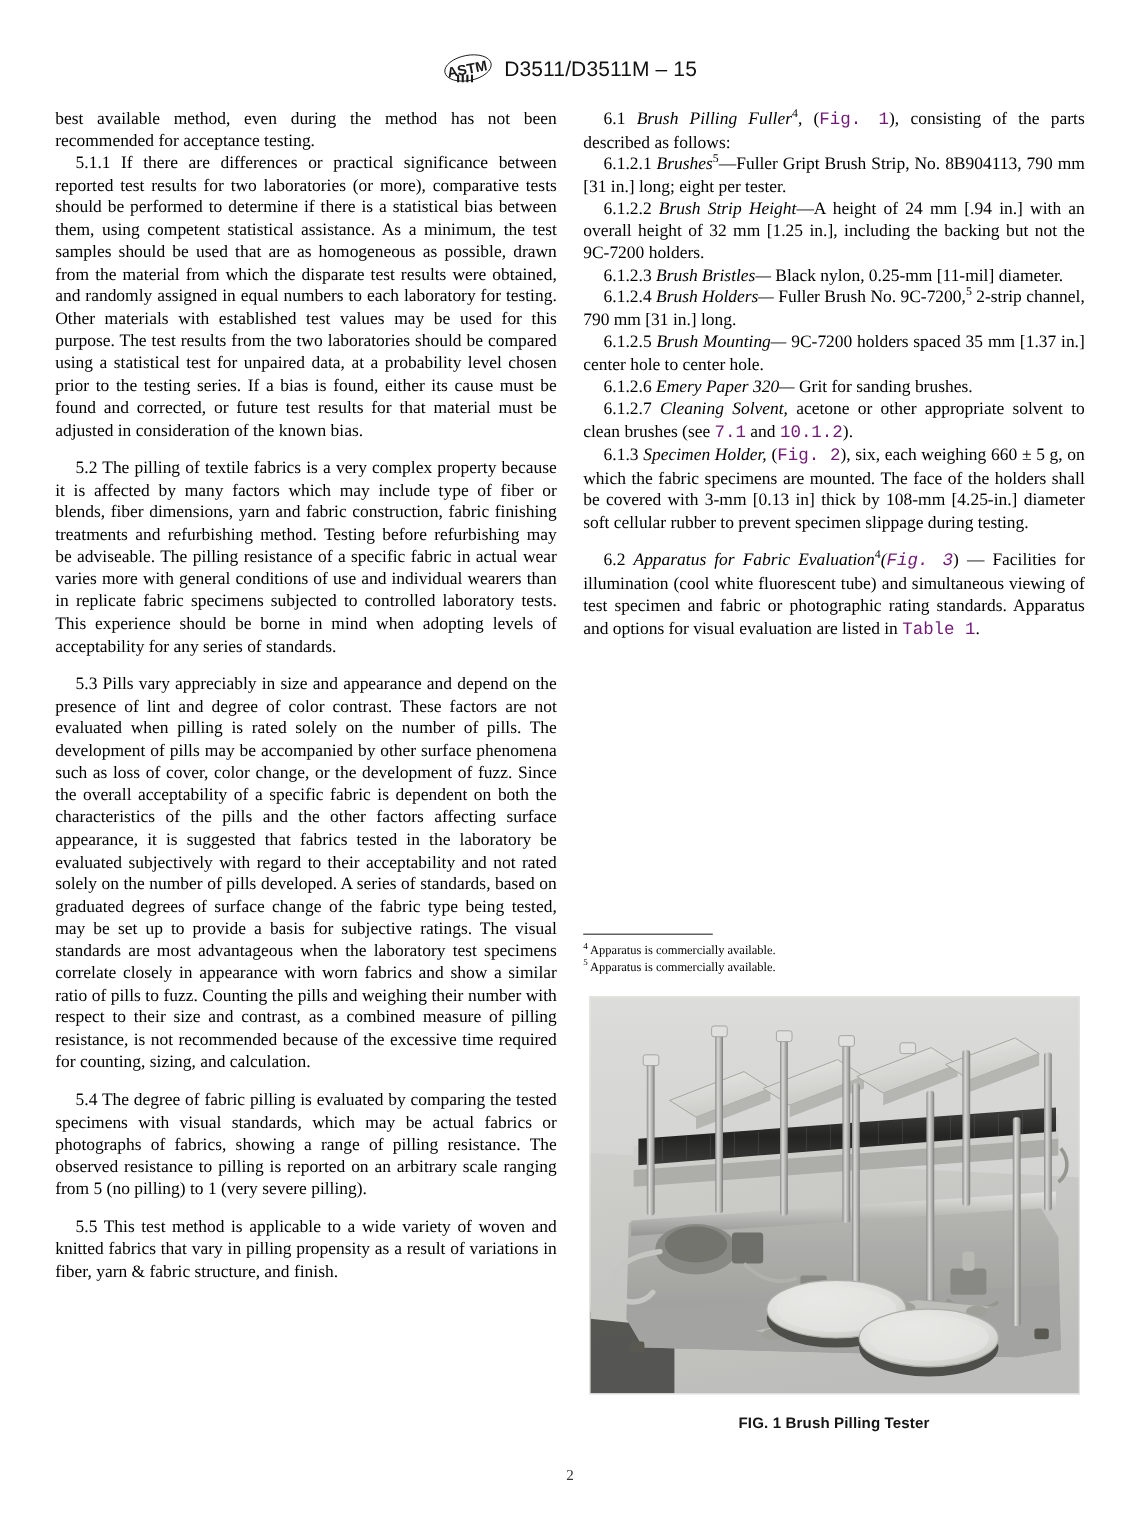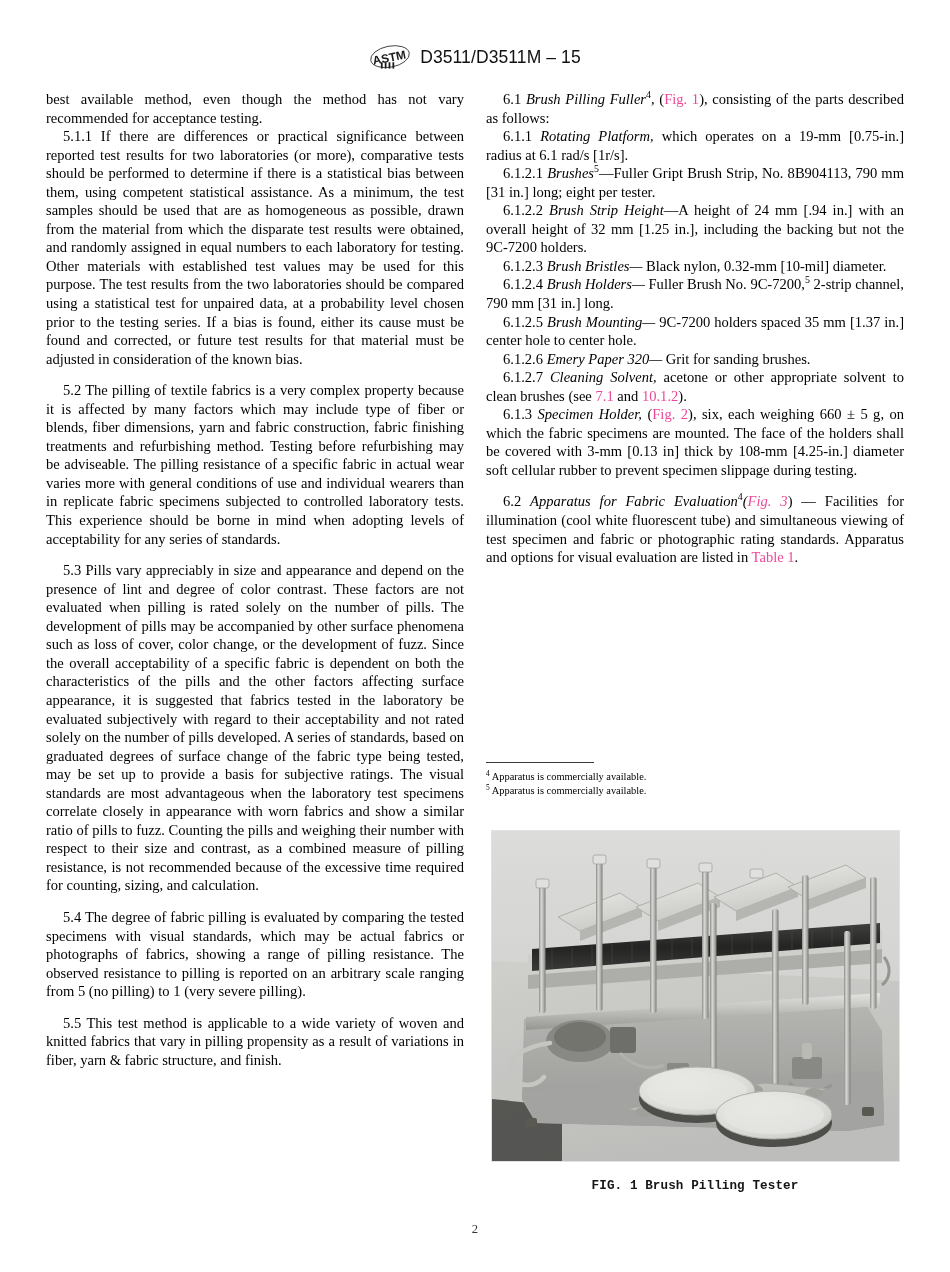--- a/index.html
+++ b/index.html
@@ -78,32 +78,32 @@
   h2.section-head {
     margin: 0 0 0 0;
     font-family: "Liberation Serif", "DejaVu Serif", serif;
     font-weight: bold;
     font-size: 14.9px;
     line-height: 19px;
     text-align: left;
   }
 
   .it { font-style: italic; }
-  .lnk { color: #ec4899; }
+  .lnk { color: #701a75; font-family: Liberation Mono, monospace; }
   sup {
     font-size: 0.68em;
     vertical-align: super;
     line-height: 0;
   }
 
   
   .footnotes {
     position: absolute;
     left: 0;
-    top: 672px;
+    top: 688px;
     width: 418px;
   }
   .fn-rule {
     width: 108px;
     height: 1px;
     background: #3b3b3b;
     margin: 0 0 7px 0;
   }
   .fn {
     font-size: 10.4px;
@@ -122,21 +122,21 @@
   }
   .figure-photo {
     width: 407px;
     height: 330px;
     display: block;
     margin: 0 auto;
     border: 1px solid #e2e2e2;
     background: #e9e9e7;
   }
   .fig-caption {
-    font-family: Liberation Mono, monospace;
+    font-family: Liberation Sans, sans-serif;
     font-weight: bold;
     font-size: 12.6px;
     text-align: center;
     margin-top: 17px;
     color: #151515;
     letter-spacing: 0.1px;
   }
 
   
   .page-number {
@@ -169,50 +169,48 @@
         <rect x="67" y="52" width="5" height="18"></rect>
       </g>
     </svg>
     <div class="designation">D3511/D3511M – 15</div>
   </div>
 
   <div class="columns">
 
     <div class="col">
 
-      <p class="para tight">best available method, even though the method has not vary recommended for acceptance testing.</p>
+      <p class="para tight">best available method, even during the method has not been recommended for acceptance testing.</p>
 
       <p class="para indent">5.1.1 If there are differences or practical significance between reported test results for two laboratories (or more), comparative tests should be performed to determine if there is a statistical bias between them, using competent statistical assistance. As a minimum, the test samples should be used that are as homogeneous as possible, drawn from the material from which the disparate test results were obtained, and randomly assigned in equal numbers to each laboratory for testing. Other materials with established test values may be used for this purpose. The test results from the two laboratories should be compared using a statistical test for unpaired data, at a probability level chosen prior to the testing series. If a bias is found, either its cause must be found and corrected, or future test results for that material must be adjusted in consideration of the known bias.</p>
 
       <p class="para indent gap-before">5.2 The pilling of textile fabrics is a very complex property because it is affected by many factors which may include type of fiber or blends, fiber dimensions, yarn and fabric construction, fabric finishing treatments and refurbishing method. Testing before refurbishing may be adviseable. The pilling resistance of a specific fabric in actual wear varies more with general conditions of use and individual wearers than in replicate fabric specimens subjected to controlled laboratory tests. This experience should be borne in mind when adopting levels of acceptability for any series of standards.</p>
 
       <p class="para indent gap-before">5.3 Pills vary appreciably in size and appearance and depend on the presence of lint and degree of color contrast. These factors are not evaluated when pilling is rated solely on the number of pills. The development of pills may be accompanied by other surface phenomena such as loss of cover, color change, or the development of fuzz. Since the overall acceptability of a specific fabric is dependent on both the characteristics of the pills and the other factors affecting surface appearance, it is suggested that fabrics tested in the laboratory be evaluated subjectively with regard to their acceptability and not rated solely on the number of pills developed. A series of standards, based on graduated degrees of surface change of the fabric type being tested, may be set up to provide a basis for subjective ratings. The visual standards are most advantageous when the laboratory test specimens correlate closely in appearance with worn fabrics and show a similar ratio of pills to fuzz. Counting the pills and weighing their number with respect to their size and contrast, as a combined measure of pilling resistance, is not recommended because of the excessive time required for counting, sizing, and calculation.</p>
 
       <p class="para indent gap-before">5.4 The degree of fabric pilling is evaluated by comparing the tested specimens with visual standards, which may be actual fabrics or photographs of fabrics, showing a range of pilling resistance. The observed resistance to pilling is reported on an arbitrary scale ranging from 5 (no pilling) to 1 (very severe pilling).</p>
 
       <p class="para indent gap-before">5.5 This test method is applicable to a wide variety of woven and knitted fabrics that vary in pilling propensity as a result of variations in fiber, yarn &amp; fabric structure, and finish.</p>
     </div>
 
     <div class="col">
 
 
       <p class="para indent"><span>6.1 </span><span class="it">Brush Pilling Fuller</span><sup>4</sup><span>, (</span><span class="lnk">Fig. 1</span><span>), consisting of the parts described as follows:</span></p>
 
-      <p class="para indent"><span>6.1.1</span>
-        <span class="it">Rotating Platform,</span><span> which operates on a 19-mm [0.75-in.] radius at 6.1 rad/s [1r/s].</span></p>
 
 
       <p class="para indent"><span>6.1.2.1</span>
         <span class="it">Brushes</span><sup>5</sup><span>—Fuller Gript Brush Strip, No. 8B904113, 790 mm [31 in.] long; eight per tester.</span></p>
 
       <p class="para indent"><span>6.1.2.2</span>
         <span class="it">Brush Strip Height</span><span>—A height of 24 mm [.94 in.] with an overall height of 32 mm [1.25 in.], including the backing but not the 9C-7200 holders.</span></p>
 
       <p class="para indent"><span>6.1.2.3</span>
-        <span class="it">Brush Bristles—</span><span> Black nylon, 0.32-mm [10-mil] diameter.</span></p>
+        <span class="it">Brush Bristles—</span><span> Black nylon, 0.25-mm [11-mil] diameter.</span></p>
 
       <p class="para indent"><span>6.1.2.4</span>
         <span class="it">Brush Holders—</span><span> Fuller Brush No. 9C-7200,</span><sup>5</sup><span> 2-strip channel, 790 mm [31 in.] long.</span></p>
 
       <p class="para indent"><span>6.1.2.5</span>
         <span class="it">Brush Mounting—</span><span> 9C-7200 holders spaced 35 mm [1.37 in.] center hole to center hole.</span></p>
 
       <p class="para indent"><span>6.1.2.6</span>
         <span class="it">Emery Paper 320—</span><span> Grit for sanding brushes.</span></p>
 

